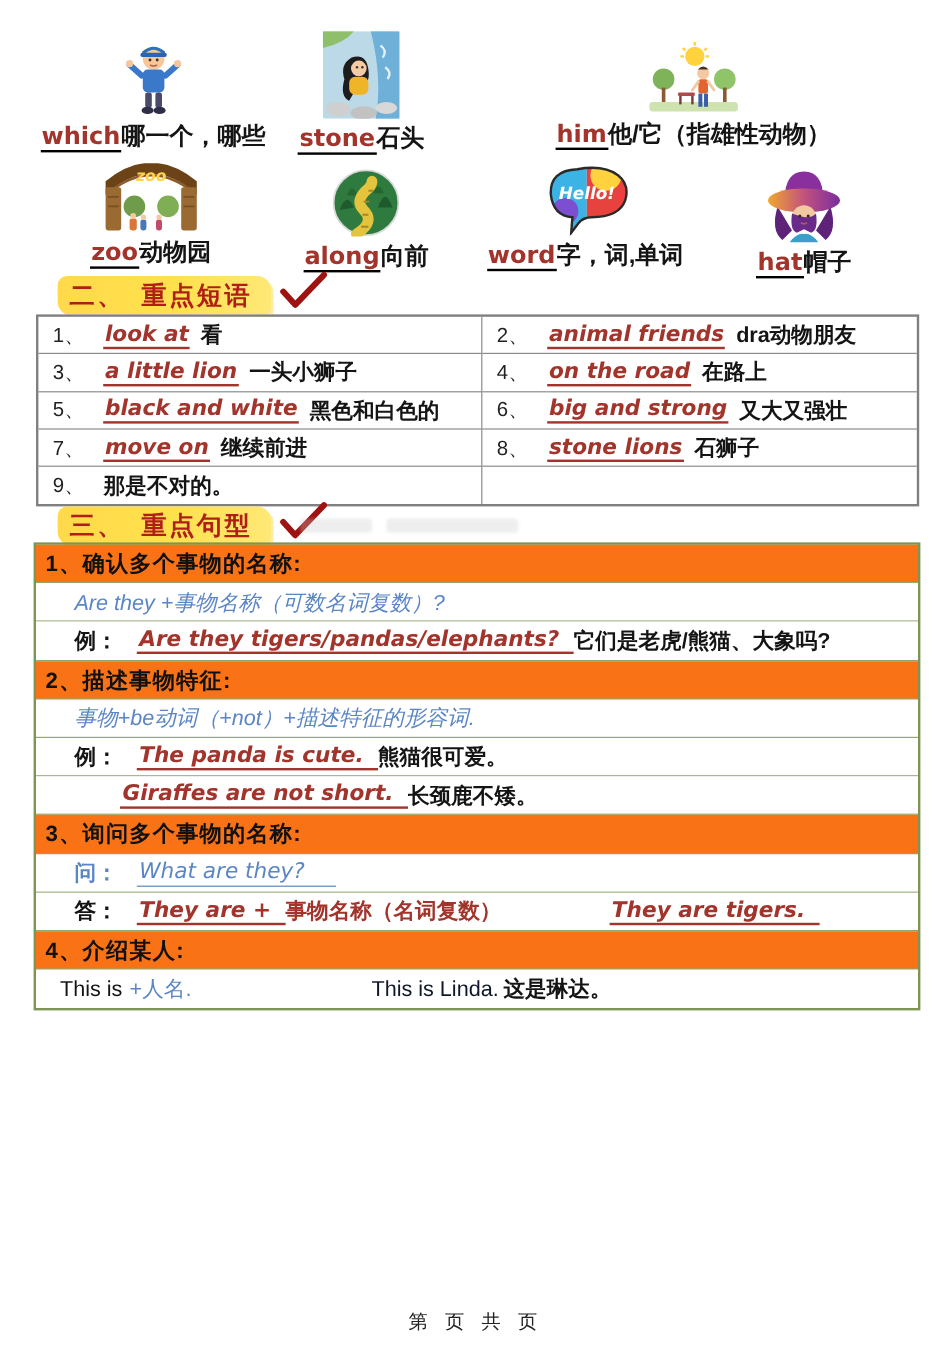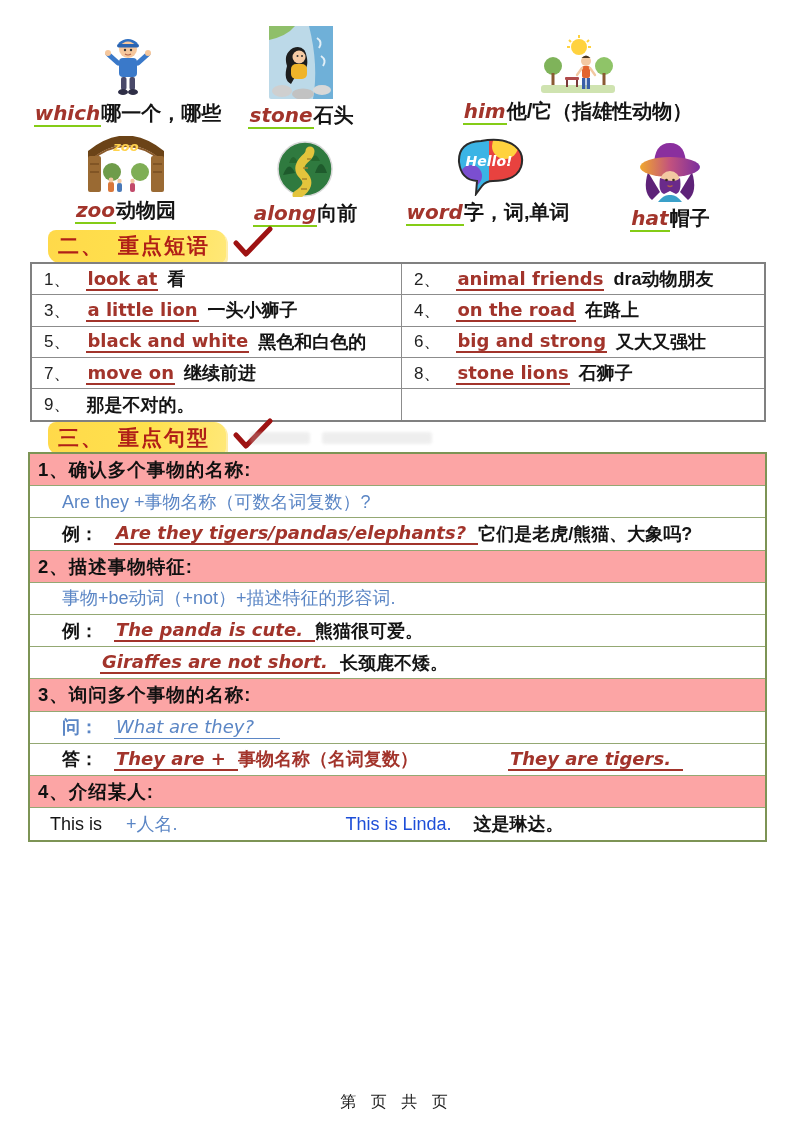--- a/index.html
+++ b/index.html
@@ -2,22 +2,22 @@
 <html><head>
 <meta charset="utf-8">
 <style>
   html,body{margin:0;padding:0;background:#fff;}
   .page{position:relative;width:793px;height:1122px;background:#fff;overflow:hidden;
         font-family:"Liberation Sans",sans-serif;color:#111;}
 
   
   .vocab-item{position:absolute;display:flex;flex-direction:column;align-items:center;gap:5px;}
   .vocab-label{font-size:20px;font-weight:bold;white-space:nowrap;line-height:1.1;}
-  .vocab-en{color:#a2342b;font-style:italic;font-family:"DejaVu Sans",sans-serif;
-            border-bottom:2px solid #84cc16;padding:0 1px;}
+  .vocab-en{color:#a2342b;font-family:"DejaVu Sans",sans-serif;
+            border-bottom:2px solid #000000;padding:0 1px;}
   .vocab-zh{color:#141414;}
 
   
   .sec{position:absolute;display:flex;align-items:flex-start;gap:6px;padding-left:20px;}
   .hl{background:linear-gradient(100deg,#ffd94a 0%,#ffe14d 55%,#ffe878 100%);
       border-radius:8px 12px 6px 12px;padding:2px 16px 3px 10px;display:inline-block;
       box-shadow:2px 2px 0 rgba(255,214,60,.45);}
   .sec-num,.sec-title{color:#b01f17;font-weight:bold;font-size:21px;letter-spacing:2px;}
   .sec-num{margin-right:14px;}
   .check{margin-top:-4px;}
@@ -25,47 +25,47 @@
 
   
   .ptable{position:absolute;left:30px;top:262px;width:736px;
           display:grid;grid-template-columns:370px 1fr;
           border:2px solid #808080;box-sizing:border-box;background:#fff;}
   .pcell{height:31.3px;display:flex;align-items:center;padding-left:12px;
          border-bottom:1px solid #8c8c8c;font-size:18px;box-sizing:border-box;white-space:nowrap;overflow:hidden;}
   .pcell.colL{border-right:1px solid #8c8c8c;}
   .pcell.last{border-bottom:none;}
   .num{color:#222;margin-right:16px;font-size:17px;}
-  .pen{color:#a2342b;font-weight:bold;font-family:"DejaVu Sans",sans-serif;
+  .pen{color:#a2342b;font-weight:bold;font-style:italic;font-family:"DejaVu Sans",sans-serif;
        border-bottom:2px solid #a2342b;padding:0 1px;}
   .pzh{color:#141414;font-weight:600;margin-left:9px;}
   .tight .pzh{margin-left:0;}
 
   
   .stable{position:absolute;left:28px;top:452px;width:739px;
           border:2px solid #7d9455;box-sizing:border-box;}
   .srow{height:32.2px;display:flex;align-items:center;border-bottom:1px solid #94a873;
         font-size:18px;box-sizing:border-box;white-space:nowrap;overflow:hidden;background:#fff;}
-  .srow:last-child{border-bottom:none;gap:18px;}
-  .srow.green{background:#fca5a5;}
+  .srow:last-child{border-bottom:none;}
+  .srow.green{background:#f97316;}
   .shead{font-weight:bold;color:#111;padding-left:8px;font-size:18.5px;letter-spacing:1px;}
-  .formula{color:#5b86c5;padding-left:32px;}
+  .formula{color:#5b86c5;padding-left:32px;font-style:italic;}
   .exlabel{padding-left:32px;color:#141414;font-weight:600;}
   .exlabel.blue{color:#5b86c5;}
   .exen{color:#a2342b;font-weight:bold;font-style:italic;font-family:"DejaVu Sans",sans-serif;
         border-bottom:2px solid #a2342b;margin-left:16px;padding:0 12px 0 2px;}
   .exen.noind{margin-left:70px;}
   .exzh{color:#141414;font-weight:600;}
   .q-en{color:#5b86c5;font-style:italic;font-family:"DejaVu Sans",sans-serif;
         border-bottom:1.5px solid #5b86c5;margin-left:16px;padding:0 26px 1px 2px;}
   .redtxt{color:#a2342b;font-weight:bold;}
   .ans-ex{margin-left:90px;}
   .intro-black{padding-left:20px;color:#141414;}
   .intro-blue{color:#5b86c5;margin-left:6px;}
-  .linda{color:#1d4ed8;margin-left:150px;}
+  .linda{color:#0f172a;margin-left:150px;}
   .linda-zh{color:#141414;font-weight:600;margin-left:4px;}
 
   .footer{position:absolute;left:0;top:1092px;width:100%;text-align:center;
           font-size:16px;color:#222;letter-spacing:5px;}
 </style>
 </head>
 <body>
 
 <div class="page">
 

